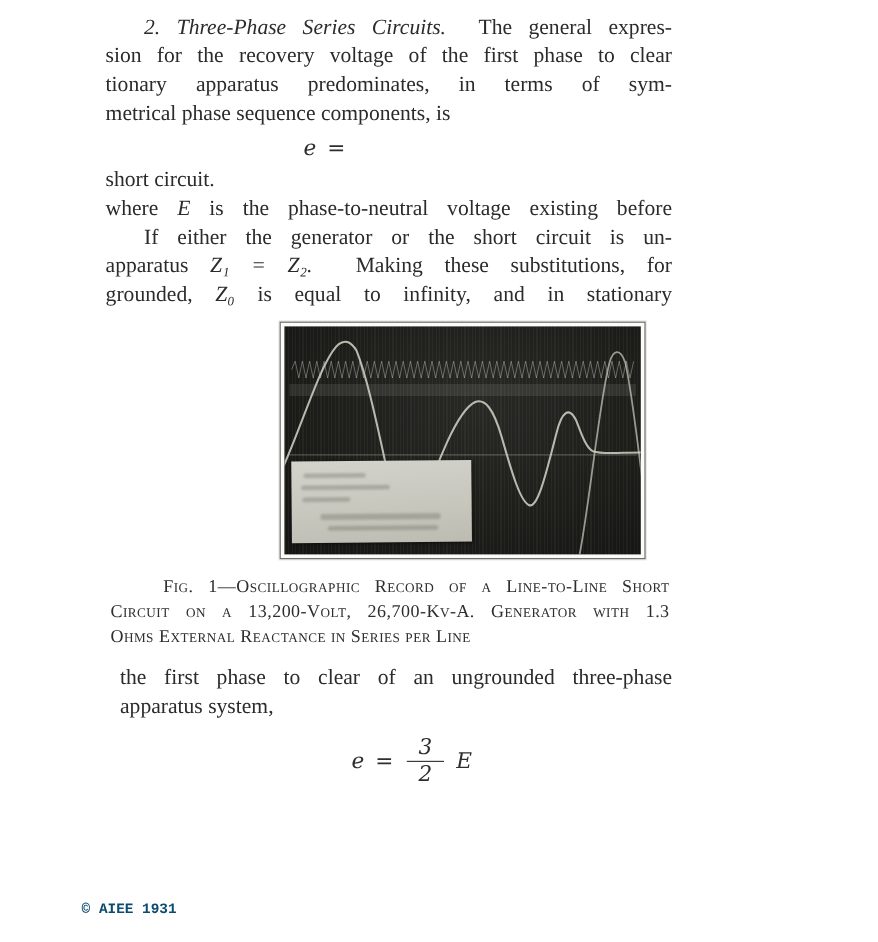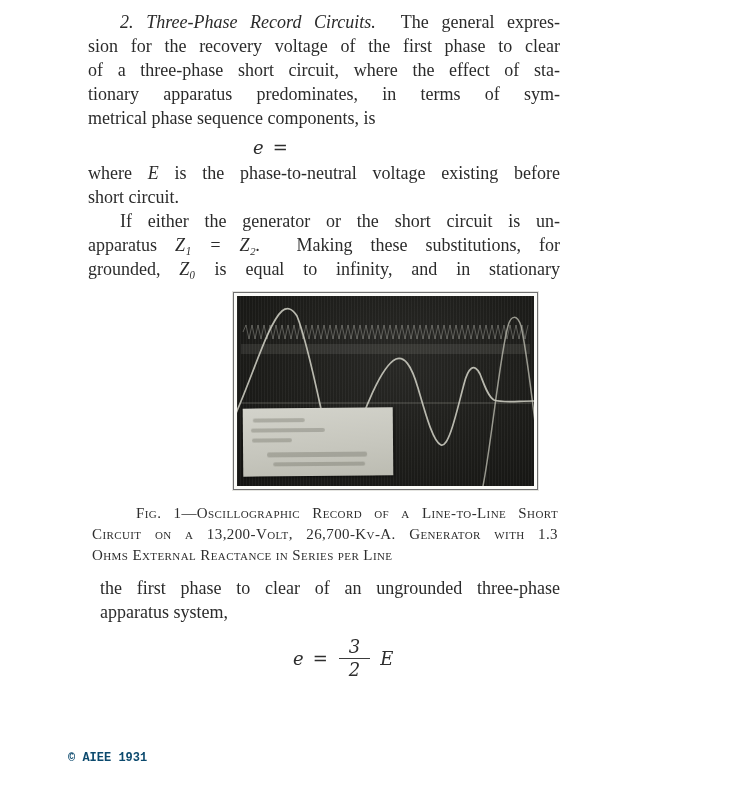--- a/index.html
+++ b/index.html
@@ -56,35 +56,34 @@
     font-size:12px; color:#0c4a6e;
   }
 </style>
 </head>
 <body>
 
 <div class="page">
   <div class="column">
 
     <div>
-      <div class="ln j ind"><span class="it">2.</span> <span class="it">Three-Phase Record Circuits.</span>&nbsp; <span>The general expres-</span></div>
+      <div class="ln j ind"><span class="it">2.</span> <span class="it">Three-Phase Series Circuits.</span>&nbsp; <span>The general expres-</span></div>
       <div class="ln j">sion for the recovery voltage of the first phase to clear</div>
-      <div class="ln j">of a three-phase short circuit, where the effect of sta-</div>
       <div class="ln j">tionary apparatus predominates, in terms of sym-</div>
       <div class="ln">metrical phase sequence components, is</div>
     </div>
 
     <div class="equation" style="margin:7px 0 3px 165px;">
       <span>e</span>
       <span class="eq-rel">=</span>
     </div>
 
     <div style="margin-top:3px;">
+      <div class="ln">short circuit.</div>
       <div class="ln j"><span>where</span> <span class="it">E</span> <span>is the phase-to-neutral voltage existing before</span></div>
-      <div class="ln">short circuit.</div>
     </div>
 
     <div>
       <div class="ln j ind">If either the generator or the short circuit is un-</div>
       <div class="ln j"><span>apparatus</span> <span class="it">Z₁ = Z₂.</span>&nbsp; <span>Making these substitutions, for</span></div>
       <div class="ln j"><span>grounded,</span> <span class="it">Z₀</span> <span>is equal to infinity, and in stationary</span></div>
     </div>
 
     <div class="figure-frame">
       <div class="photo">

